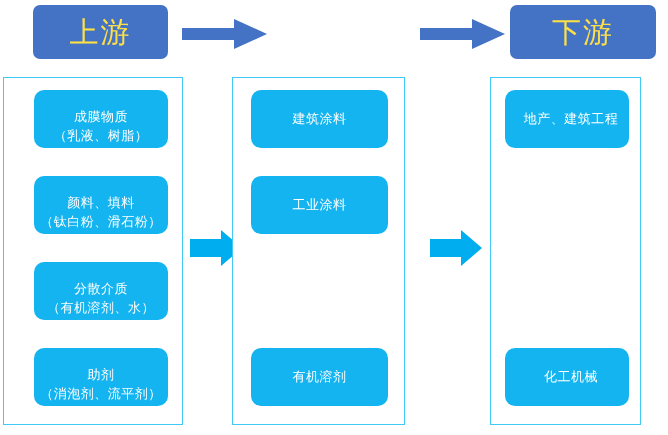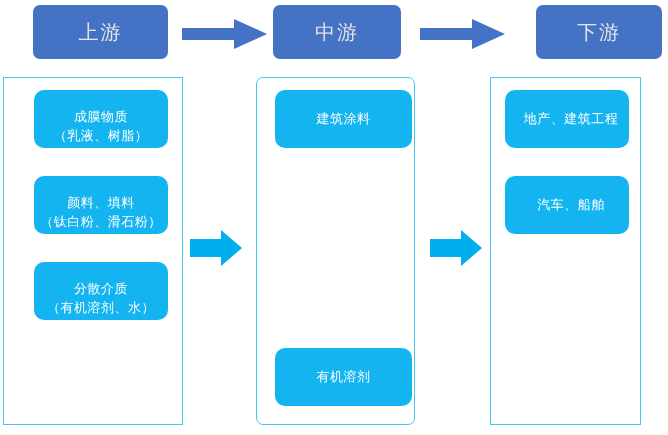--- a/index.html
+++ b/index.html
@@ -33,28 +33,28 @@
     position: absolute;
     top: 0;
     height: 54px;
     background: #4472C4;
     border-radius: 7px;
     display: flex;
     align-items: center;
     justify-content: center;
   }
   .stage-box .stage-label {
-    color: #e5e5e5;
-    font-size: 20px;
+    color: #fde047;
+    font-size: 29px;
     letter-spacing: 2px;
     line-height: 1;
   }
   .stage-up    { left: 33px;  width: 135px; }
   .stage-mid   { left: 273px; width: 128px; }
-  .stage-down  { left: 536px; width: 126px; align-items: center; }
+  .stage-down  { left: 510px; width: 146px; align-items: center; }
 
   
   .arrow-head-wrap {
     position: absolute;
     top: 14px;
     width: 85px;
     height: 30px;
   }
   .arrow-head-1 { left: 182px; }
   .arrow-head-2 { left: 420px; }
@@ -63,21 +63,21 @@
   
   .column {
     position: absolute;
     top: 77px;
     height: 348px;
     background: #ffffff;
     border: 1.5px solid #41C8F5;
     box-sizing: border-box;
   }
   .col-up   { left: 3px;   width: 180px; }
-  .col-mid  { left: 256px; width: 159px; border-radius: 7px; }
+  .col-mid  { left: 232px; width: 173px; }
   .col-down { left: 490px; width: 151px; }
 
   
   .item-box {
     position: absolute;
     background: #14B4F0;
     border-radius: 10px;
     display: flex;
     align-items: center;
     justify-content: center;
@@ -122,23 +122,20 @@
     <div class="stage-box stage-up">
       <span class="stage-label">上游</span>
     </div>
 
     <div class="arrow-head-wrap arrow-head-1">
       <svg viewBox="0 0 85 30" preserveAspectRatio="none">
         <polygon points="0,9 52,9 52,0 85,15 52,30 52,21 0,21" fill="#4472C4"></polygon>
       </svg>
     </div>
 
-    <div class="stage-box stage-mid">
-      <span class="stage-label">中游</span>
-    </div>
 
     <div class="arrow-head-wrap arrow-head-2">
       <svg viewBox="0 0 85 30" preserveAspectRatio="none">
         <polygon points="0,9 52,9 52,0 85,15 52,30 52,21 0,21" fill="#4472C4"></polygon>
       </svg>
     </div>
 
     <div class="stage-box stage-down">
       <span class="stage-label">下游</span>
     </div>
@@ -147,45 +144,51 @@
   <div class="column col-up">
     <div class="item-box slot-0">
       <span class="item-label">成膜物质<br>（乳液、树脂）</span>
     </div>
     <div class="item-box slot-2">
       <span class="item-label">分散介质<br>（有机溶剂、水）</span>
     </div>
     <div class="item-box slot-1">
       <span class="item-label">颜料、填料<br>（钛白粉、滑石粉）</span>
     </div>
+    <div class="item-box slot-3">
+      <span class="item-label">助剂<br>（消泡剂、流平剂）</span>
+    </div>
   </div>
 
   <div class="arrow-body-wrap arrow-body-1">
     <svg viewBox="0 0 52 40" preserveAspectRatio="none">
       <polygon points="0,11 31,11 31,2 52,20 31,38 31,29 0,29" fill="#00AEEF"></polygon>
     </svg>
   </div>
 
   <div class="column col-mid">
     <div class="item-box slot-0">
       <span class="item-label">建筑涂料</span>
+    </div>
+    <div class="item-box slot-1">
+      <span class="item-label">工业涂料</span>
     </div>
     <div class="item-box slot-3">
       <span class="item-label">有机溶剂</span>
     </div>
   </div>
 
   <div class="arrow-body-wrap arrow-body-2">
     <svg viewBox="0 0 52 40" preserveAspectRatio="none">
       <polygon points="0,11 31,11 31,2 52,20 31,38 31,29 0,29" fill="#00AEEF"></polygon>
     </svg>
   </div>
 
   <div class="column col-down">
     <div class="item-box slot-0">
       <span class="item-label">地产、建筑工程</span>
     </div>
-    <div class="item-box slot-1">
-      <span class="item-label">汽车、船舶</span>
+    <div class="item-box slot-3">
+      <span class="item-label">化工机械</span>
     </div>
   </div>
 
 </div>
 
 </body></html>

